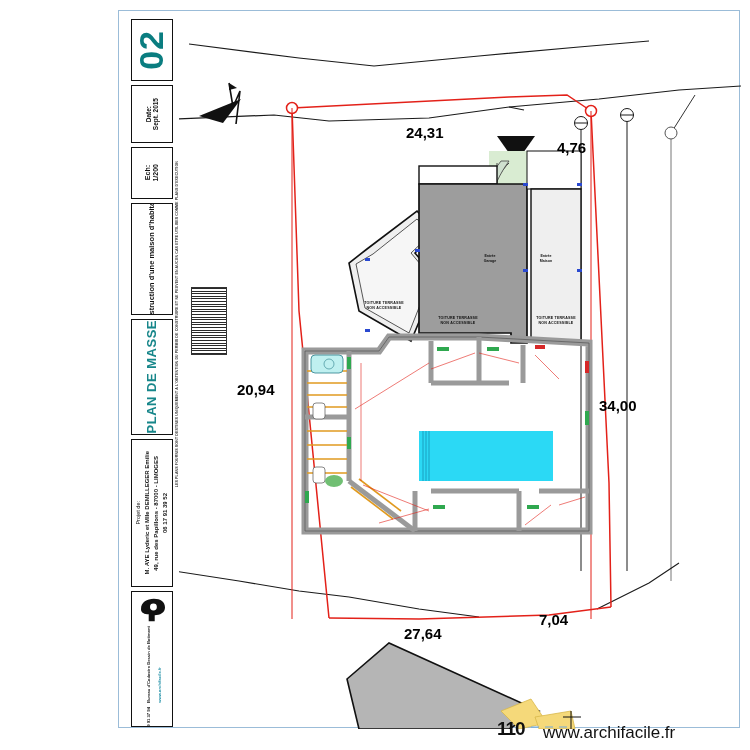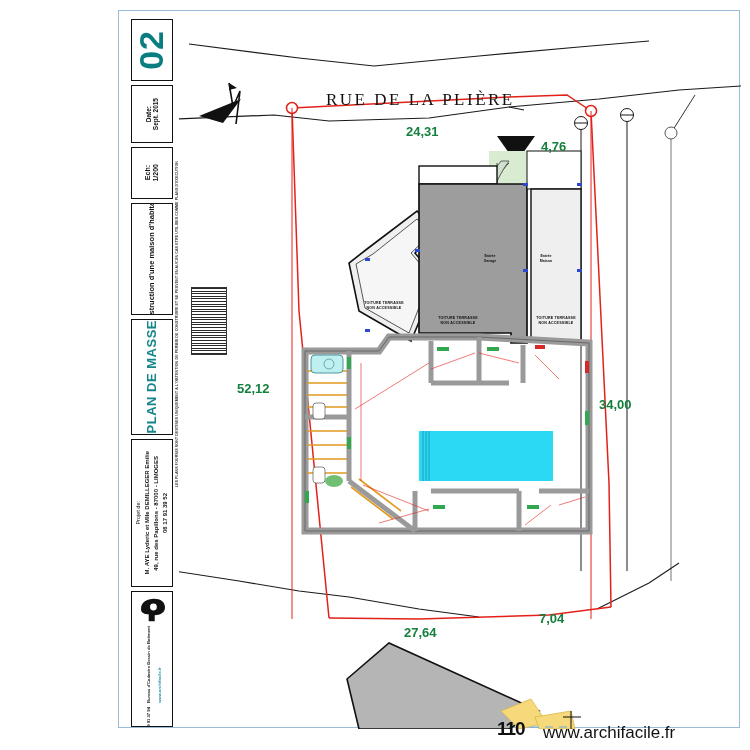--- a/index.html
+++ b/index.html
@@ -44,21 +44,21 @@
                     font-weight:bold;letter-spacing:.1px;}
   #hatch{position:absolute;left:72px;top:276px;width:34px;height:66px;
          background:repeating-linear-gradient(to bottom,#2a2a2a 0 1px,#fff 1px 2.6px);
          border:1px solid #333;}
 
   
   #canvas{position:absolute;left:60px;top:0;right:0;bottom:0;}
   svg{display:block;}
 
   
-  .dim{position:absolute;color:#15803d;font-weight:bold;font-size:13px;
+  .dim{position:absolute;color:#000000;font-weight:bold;font-size:15px;
        font-family:"Liberation Sans",sans-serif;}
   .street{position:absolute;font-size:17px;color:#111;letter-spacing:2.5px;
           font-family:"Liberation Serif",serif;}
   .roof-lbl{position:absolute;font-size:3.6px;color:#111;font-weight:bold;
             text-align:center;line-height:1.45;letter-spacing:.2px;width:60px;}
   .entry-lbl{position:absolute;font-size:3.6px;color:#111;font-weight:bold;
              text-align:center;width:40px;line-height:1.3;}
 
   
   #pagenum{position:absolute;left:497px;top:718px;font-size:19px;
@@ -286,25 +286,24 @@
         <line x1="384" y1="706" x2="402" y2="706"></line>
       </g>
 
       <g stroke="#6fa8dc" stroke-width="1">
         <line x1="352" y1="716" x2="360" y2="716"></line>
         <line x1="366" y1="716" x2="374" y2="716"></line>
         <line x1="380" y1="716" x2="388" y2="716"></line>
       </g>
     </svg>
 
-    <div class="street" style="left:147px;top:79px;">RUE DE LA PLIÈRE</div>
 
     <div class="dim" style="left:227px;top:113px;">24,31</div>
-    <div class="dim" style="left:362px;top:128px;">4,76</div>
-    <div class="dim" style="left:58px;top:370px;">52,12</div>
+    <div class="dim" style="left:378px;top:128px;">4,76</div>
+    <div class="dim" style="left:58px;top:370px;">20,94</div>
     <div class="dim" style="left:420px;top:386px;">34,00</div>
     <div class="dim" style="left:225px;top:614px;">27,64</div>
     <div class="dim" style="left:360px;top:600px;">7,04</div>
 
     <div class="roof-lbl" style="left:175px;top:290px;">
       <div>TOITURE TERRASSE</div>
       <div>NON ACCESSIBLE</div>
     </div>
     <div class="roof-lbl" style="left:249px;top:305px;">
       <div>TOITURE TERRASSE</div>

